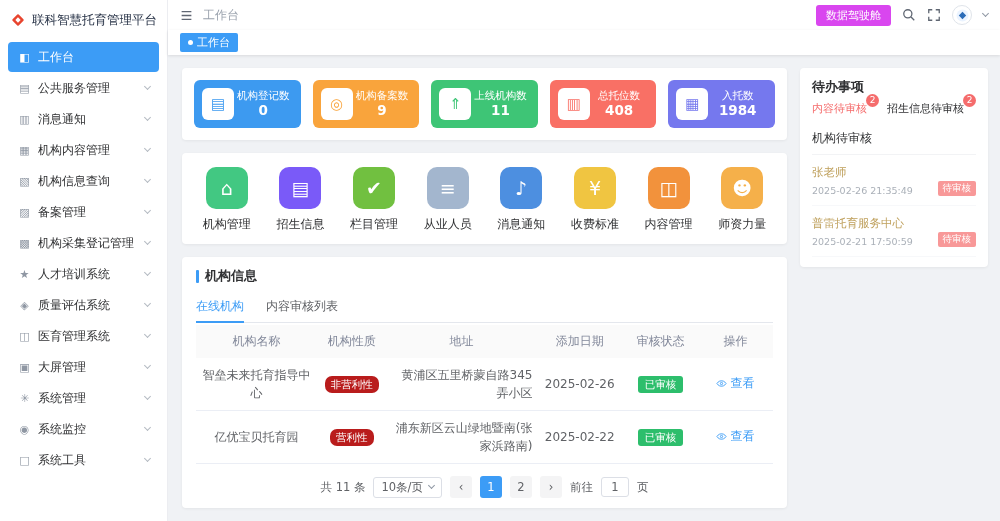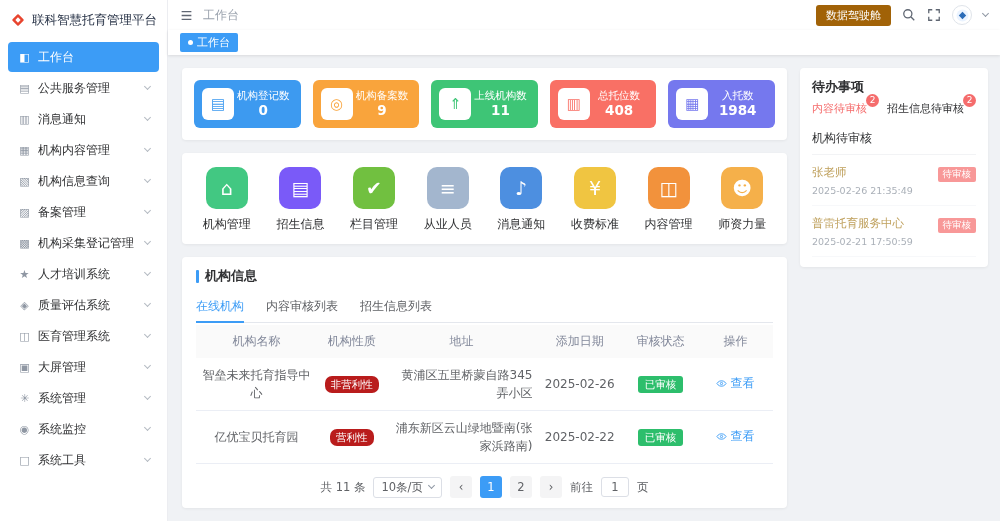--- a/index.html
+++ b/index.html
@@ -15,21 +15,21 @@
 .si-icon{width:15px;font-size:11px;color:#8f97a3;margin-right:6px;text-align:center}
 .si-label{flex:1;white-space:nowrap;overflow:hidden}
 .si-chevron{width:5px;height:5px;border-right:1.2px solid #b4bac2;border-bottom:1.2px solid #b4bac2;transform:rotate(45deg);margin-top:-3px;flex:none}
 .side-item.active{background:#3c9cf6;color:#fff}
 .side-item.active .si-icon{color:#fff}
 
 .main{flex:1;display:flex;flex-direction:column;min-width:0}
 .topbar{height:30px;background:#fff;display:flex;align-items:center;padding:0 12px;gap:10px;flex:none}
 .breadcrumb{font-size:12px;color:#9aa2ad}
 .topbar-right{margin-left:auto;display:flex;align-items:center;gap:11px}
-.cockpit-btn{background:#a16207;color:#fff;font-size:11px;padding:3px 10px;border:none;border-radius:3px;cursor:pointer;font-family:inherit}
+.cockpit-btn{background:#d946ef;color:#fff;font-size:11px;padding:3px 10px;border:none;border-radius:3px;cursor:pointer;font-family:inherit}
 .icon-btn{display:flex;align-items:center;cursor:pointer}
 .avatar{width:20px;height:20px;border-radius:50%;border:1px solid #dfe4ea;display:flex;align-items:center;justify-content:center;background:#fff;cursor:pointer}
 .caret-down{width:5px;height:5px;border-right:1.2px solid #8f97a3;border-bottom:1.2px solid #8f97a3;transform:rotate(45deg);margin-top:-3px}
 .tagbar{height:25px;background:#fff;box-shadow:0 1px 3px rgba(0,0,0,.1);display:flex;align-items:center;padding:0 12px;position:relative;z-index:2;flex:none}
 .tag{display:inline-flex;align-items:center;gap:4px;background:#3c9cf6;color:#fff;font-size:11px;padding:2px 8px;border-radius:2px;cursor:pointer}
 .tag .dot{width:5px;height:5px;border-radius:50%;background:#fff}
 
 .content{flex:1;display:flex;gap:13px;padding:13px 12px 13px 14px;overflow:hidden}
 .left-col{flex:1;display:flex;flex-direction:column;gap:13px;min-width:0}
 .card{background:#fff;border-radius:4px;box-shadow:0 1px 3px rgba(0,0,0,.06)}
@@ -67,21 +67,21 @@
 .pg-btn.active{background:#3c9cf6;color:#fff}
 .goto-input{width:28px;height:20px;border:1px solid #dcdfe6;border-radius:3px;text-align:center;font-size:11.5px;color:#606266;font-family:inherit}
 
 .todo-panel{width:188px;flex:none;padding:10px 12px;align-self:flex-start}
 .todo-title{font-size:13px;font-weight:bold;color:#303133}
 .todo-tabs{display:flex;gap:20px;margin-top:5px;font-size:11px}
 .todo-tab{position:relative;color:#303133;cursor:pointer;padding-bottom:3px;white-space:nowrap}
 .todo-tab.active{color:#f56c6c}
 .todo-badge{position:absolute;top:-7px;right:-12px;background:#f56c6c;color:#fff;font-size:9px;min-width:13px;height:13px;line-height:13px;border-radius:7px;text-align:center;padding:0 2px}
 .todo-section{font-size:12px;color:#303133;margin-top:11px;padding-bottom:7px;border-bottom:1px solid #f2f3f5}
-.todo-item{display:flex;align-items:flex-start;justify-content:space-between;padding:10px 0 9px;border-bottom:1px solid #f7f8fa;cursor:pointer}
+.todo-item{display:flex;align-items:flex-end;justify-content:space-between;padding:10px 0 9px;border-bottom:1px solid #f7f8fa;cursor:pointer}
 .todo-name{font-size:11.5px;color:#bfa05c}
 .todo-time{font-size:9.5px;color:#aab0b8;margin-top:5px}
 .todo-status{background:#f89898;color:#fff;font-size:9.5px;padding:1px 5px;border-radius:2px;flex:none;margin-top:2px}
 </style>
 </head>
 <body>
 
 <div class="page">
 
   <aside class="sidebar">
@@ -307,21 +307,20 @@
         </section>
 
         <section class="card inst-card">
           <div class="sec-title">
             <span class="sec-bar"></span>
             <span>机构信息</span>
           </div>
           <div class="inst-tabs">
             <span class="inst-tab active">在线机构</span>
             <span class="inst-tab">内容审核列表</span>
-            <span class="inst-tab">招生信息列表</span>
           </div>
           <div class="table-wrap">
             <table>
               <colgroup>
                   <col style="width:21%">
                   <col style="width:12%">
                   <col style="width:26%">
                   <col style="width:15%">
                   <col style="width:13%">
                   <col style="width:13%">

